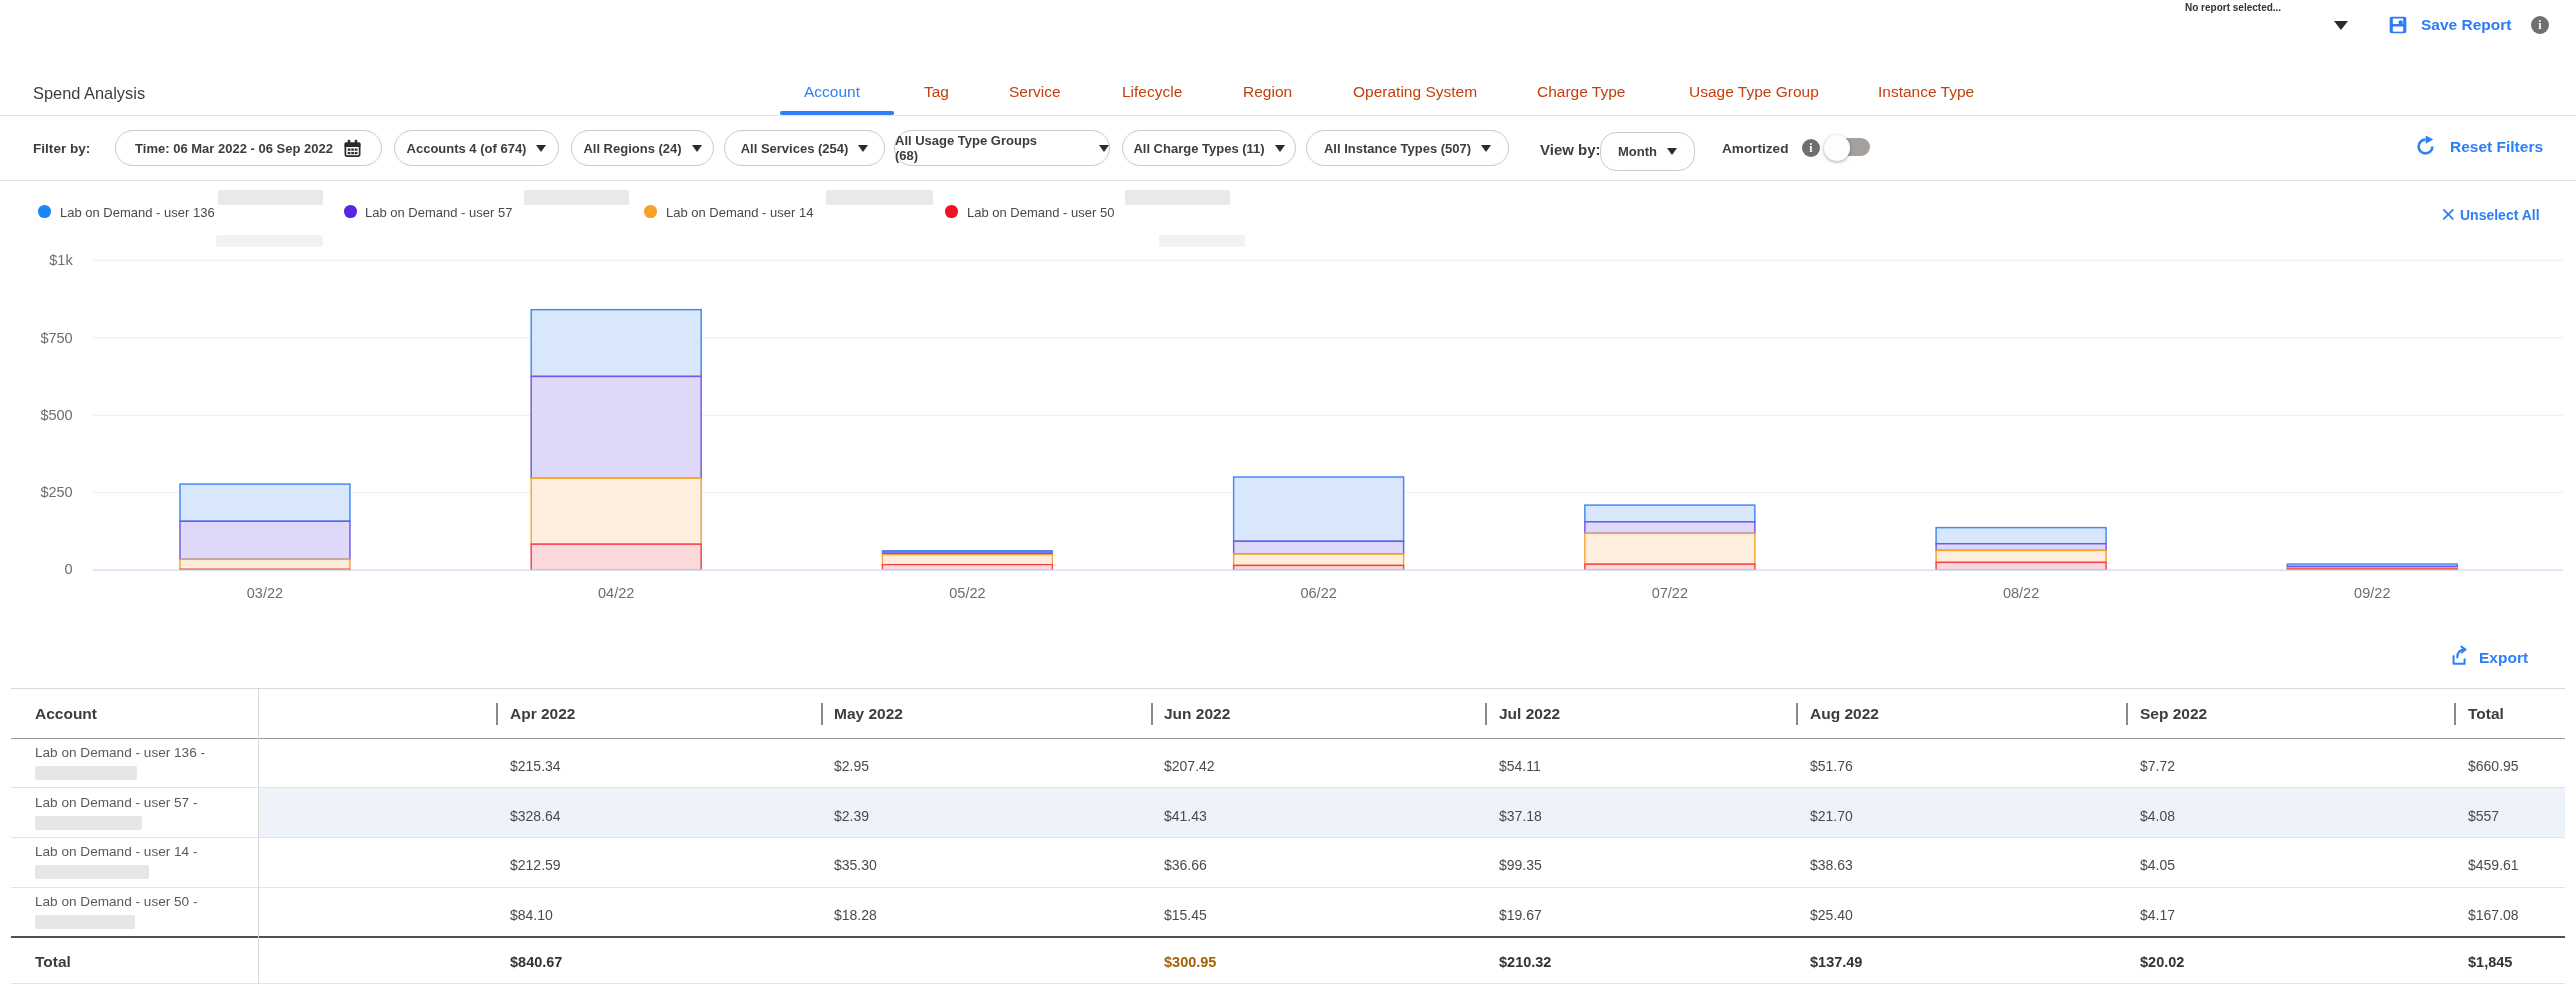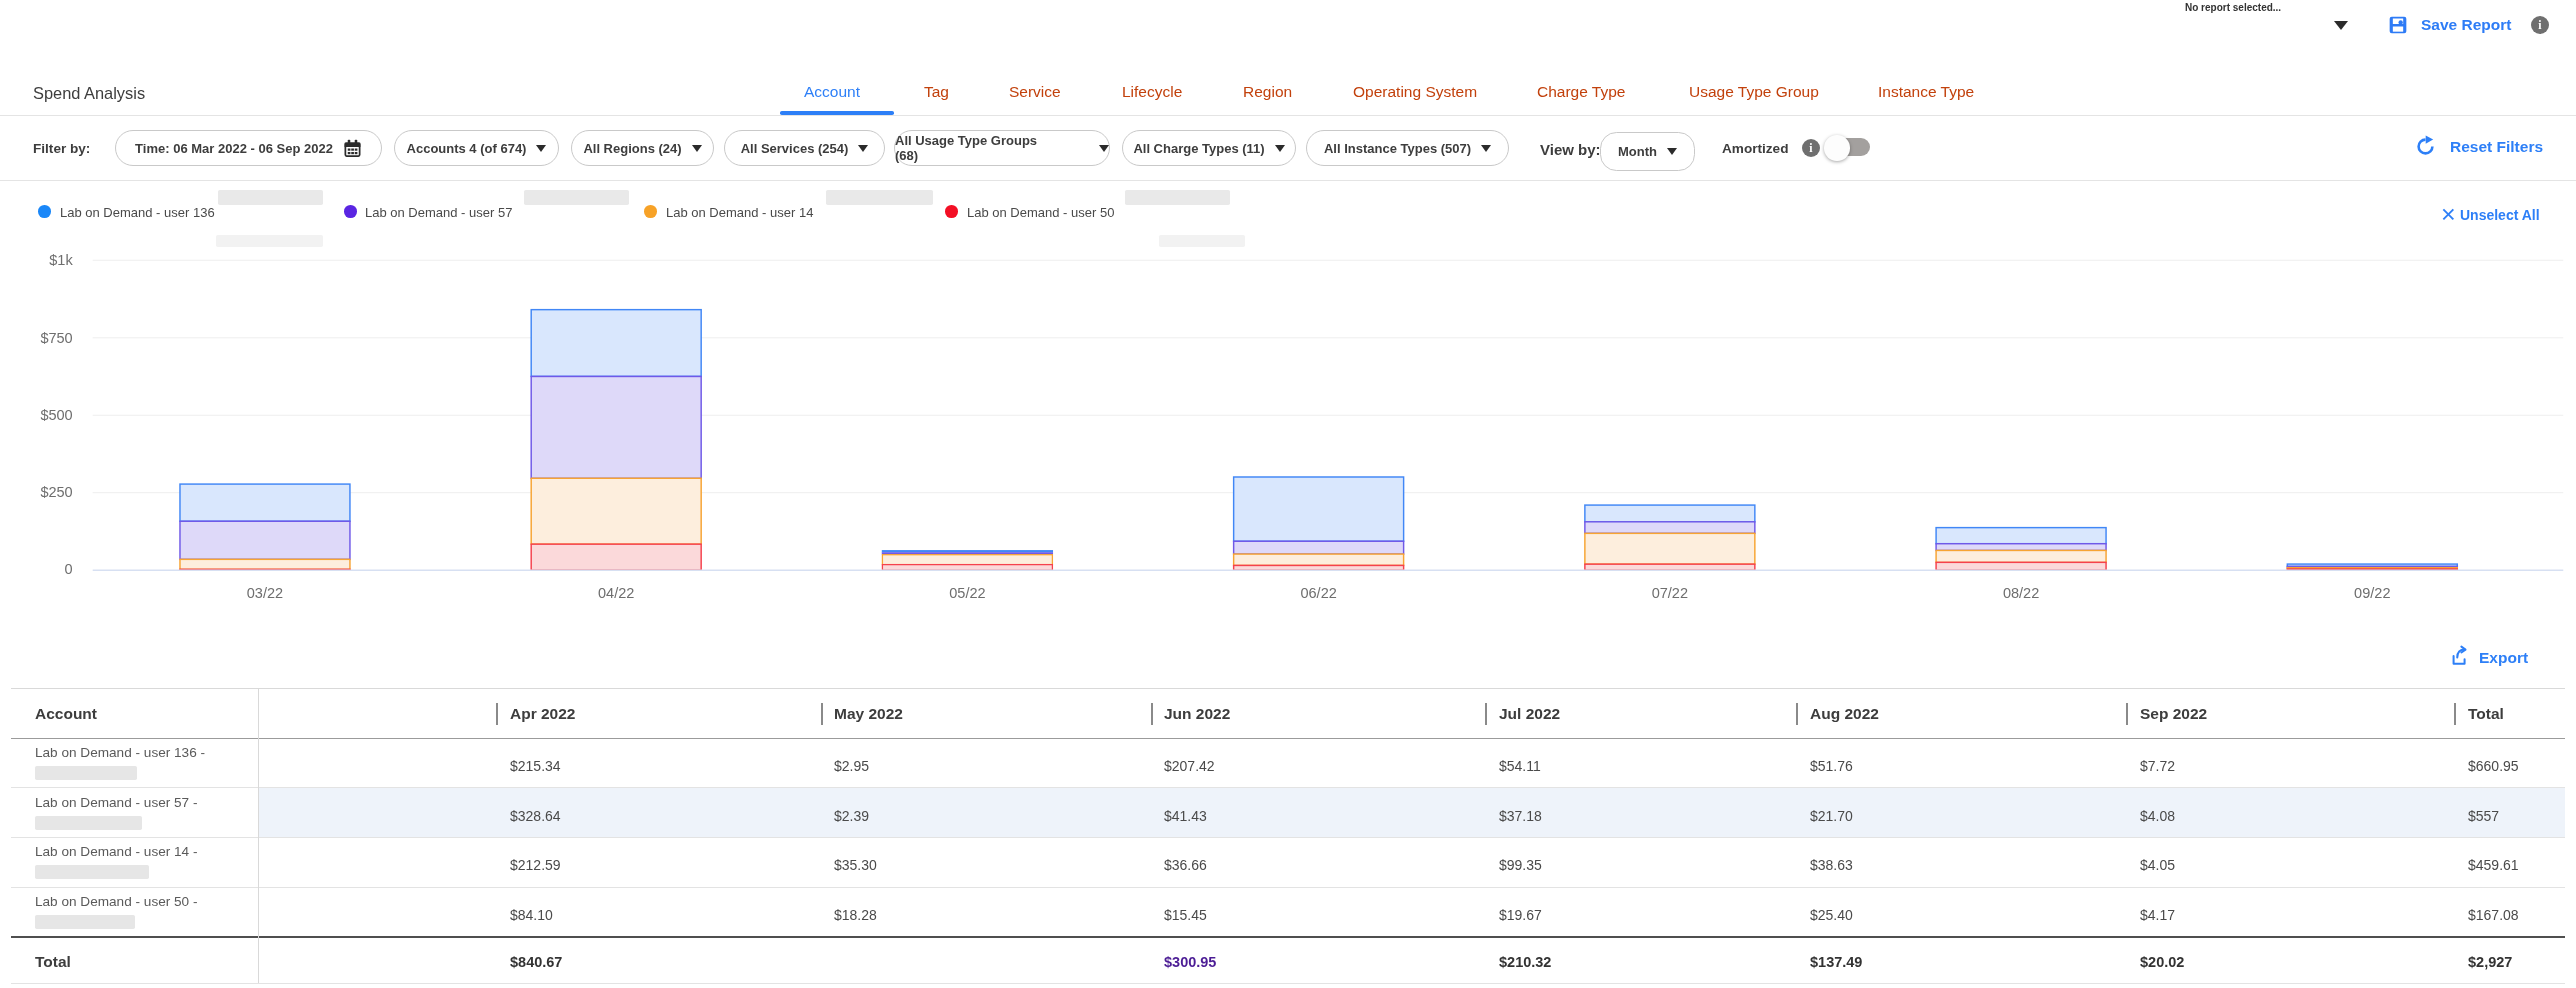--- a/index.html
+++ b/index.html
@@ -264,19 +264,19 @@
   <div class="cell" style="left:834px; top:907px;">$18.28</div>
   <div class="cell" style="left:1164px; top:907px;">$15.45</div>
   <div class="cell" style="left:1499px; top:907px;">$19.67</div>
   <div class="cell" style="left:1810px; top:907px;">$25.40</div>
   <div class="cell" style="left:2140px; top:907px;">$4.17</div>
   <div class="cell" style="left:2468px; top:907px;">$167.08</div>
 
   <div class="hdr" style="left:35px; top:953px;">Total</div>
   <div class="cell b" style="left:510px; top:954px; font-size:14.5px; color:#333;">$840.67</div>
   <div class="cell b" style="left:834px; top:1004px; font-size:14.5px; color:#333;">$58.92</div>
-  <div class="cell b" style="left:1164px; top:954px; font-size:14.5px; color:#4c1d95;">$300.95</div>
+  <div class="cell b" style="left:1164px; top:954px; font-size:14.5px; color:#a16207;">$300.95</div>
   <div class="cell b" style="left:1499px; top:954px; font-size:14.5px; color:#333;">$210.32</div>
   <div class="cell b" style="left:1810px; top:954px; font-size:14.5px; color:#333;">$137.49</div>
   <div class="cell b" style="left:2140px; top:954px; font-size:14.5px; color:#333;">$20.02</div>
-  <div class="cell b" style="left:2468px; top:954px; font-size:14.5px; color:#333;">$2,927</div>
+  <div class="cell b" style="left:2468px; top:954px; font-size:14.5px; color:#333;">$1,845</div>
 </div>
 
 
 </body></html>

